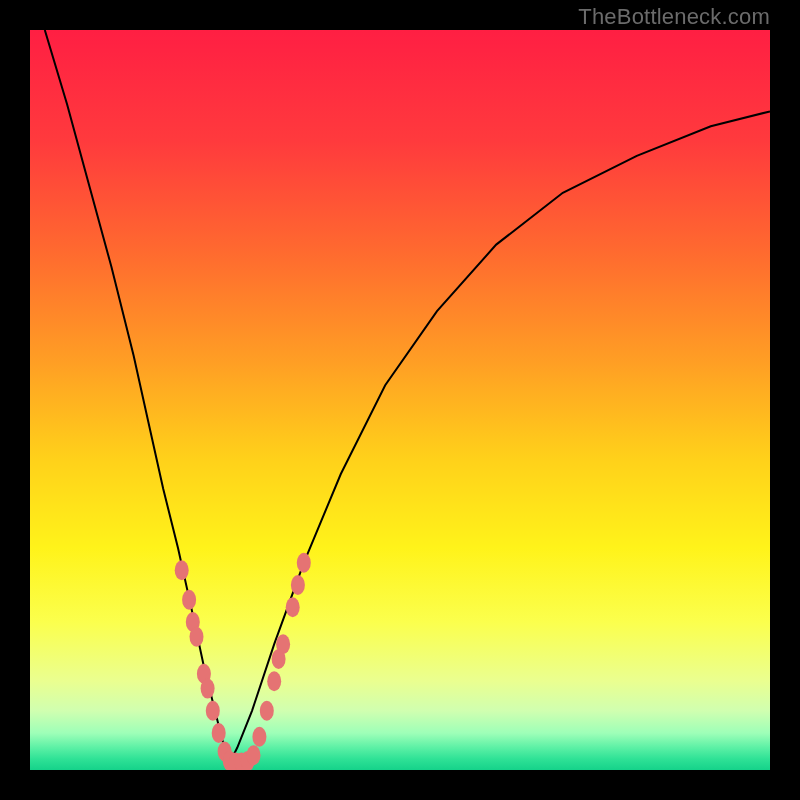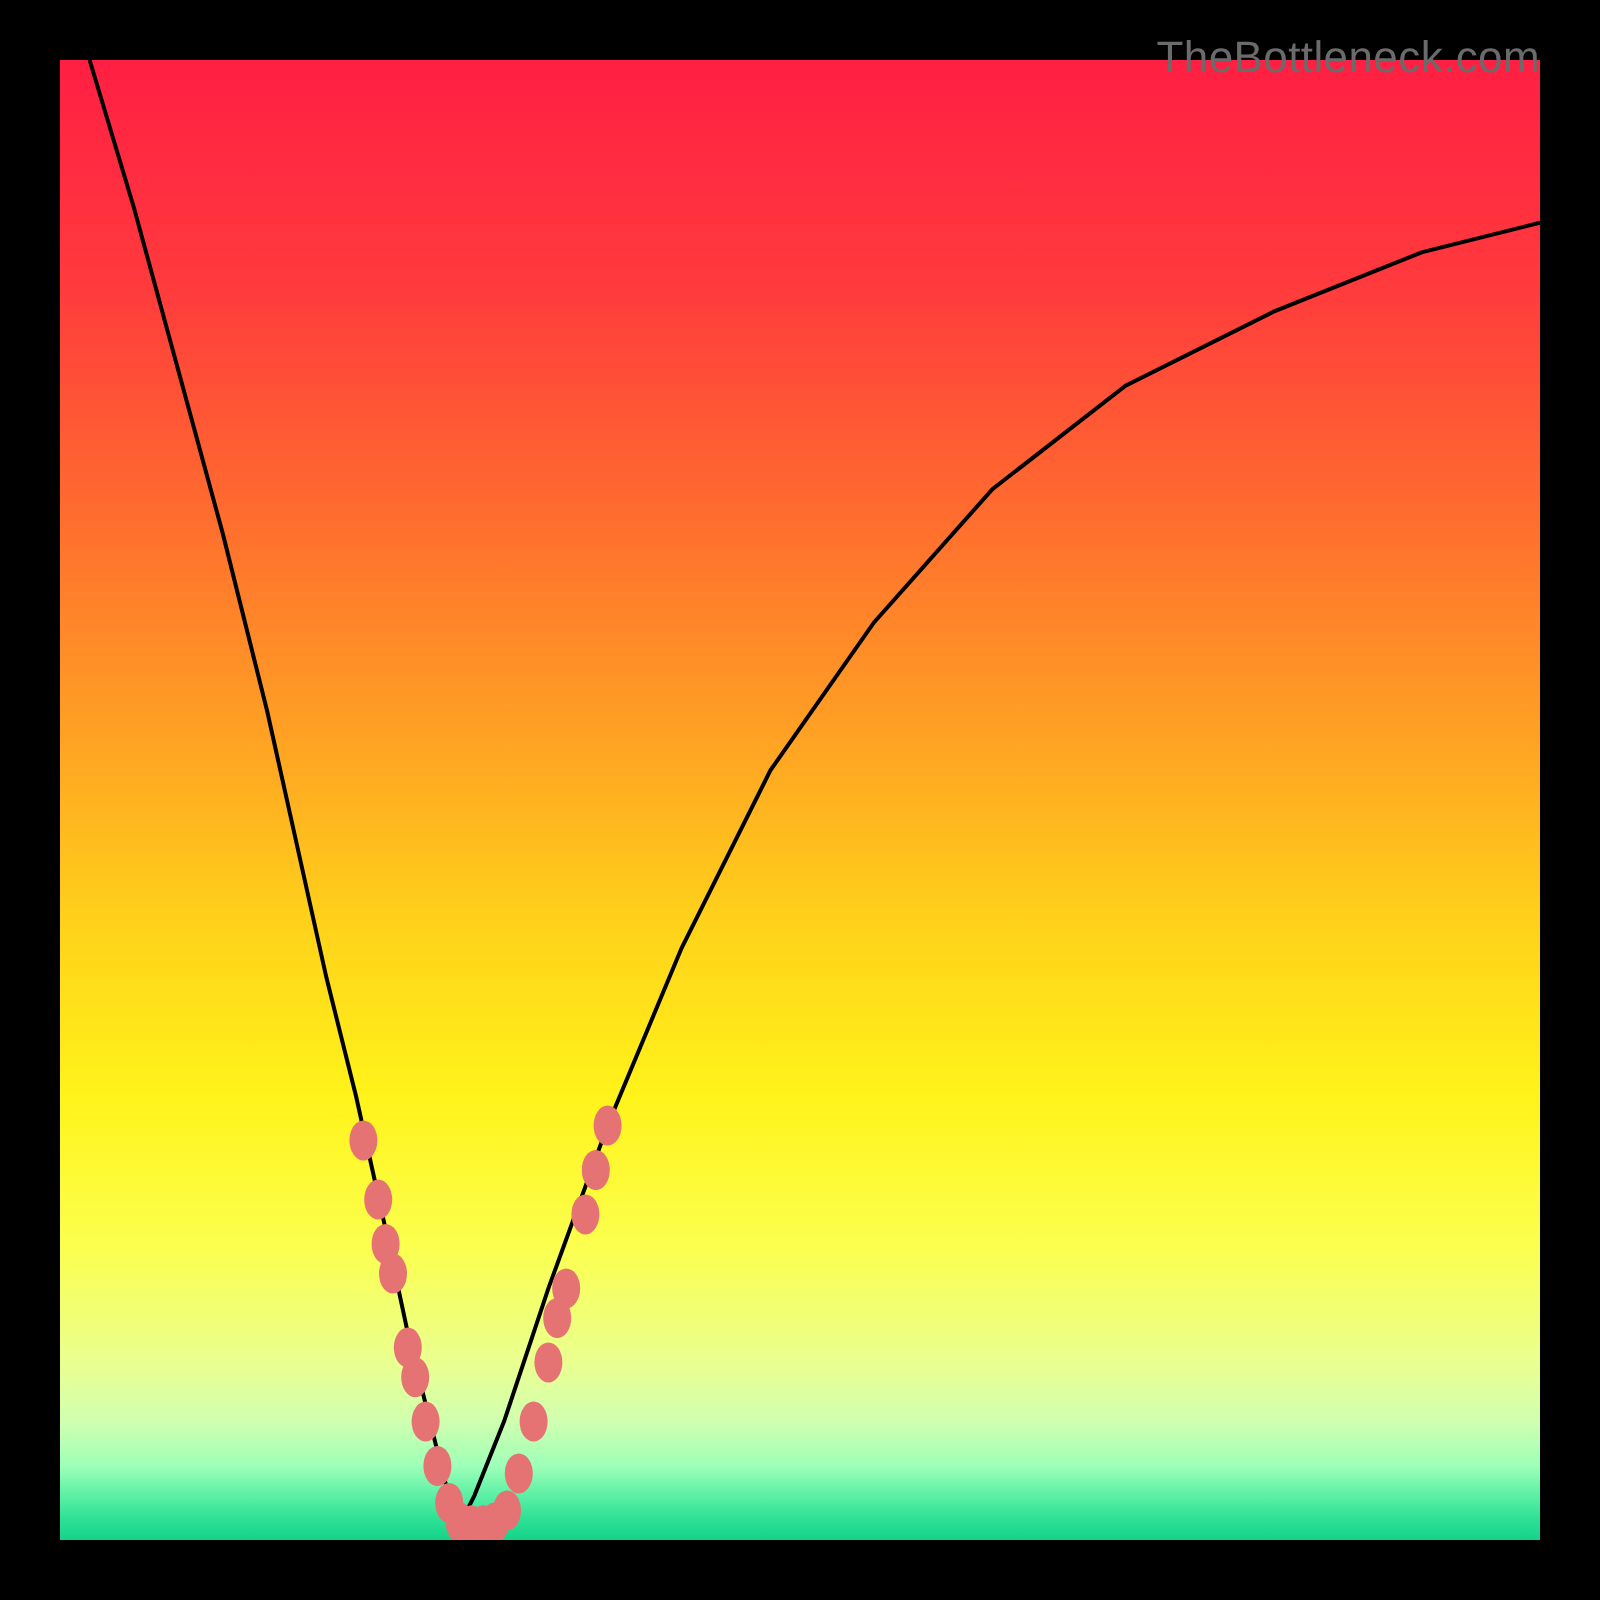--- a/index.html
+++ b/index.html
@@ -27,21 +27,20 @@
     height: 740px;
   }
   .watermark {
     position: absolute;
     top: 4px;
     right: 30px;
     color: #6b6b6b;
     font-size: 22px;
     font-weight: 500;
     letter-spacing: 0.2px;
-    margin-top: 12px;
   }
   svg {
     position: absolute;
     inset: 0;
     width: 740px;
     height: 740px;
   }
   .curve {
     fill: none;
     stroke: #000;

